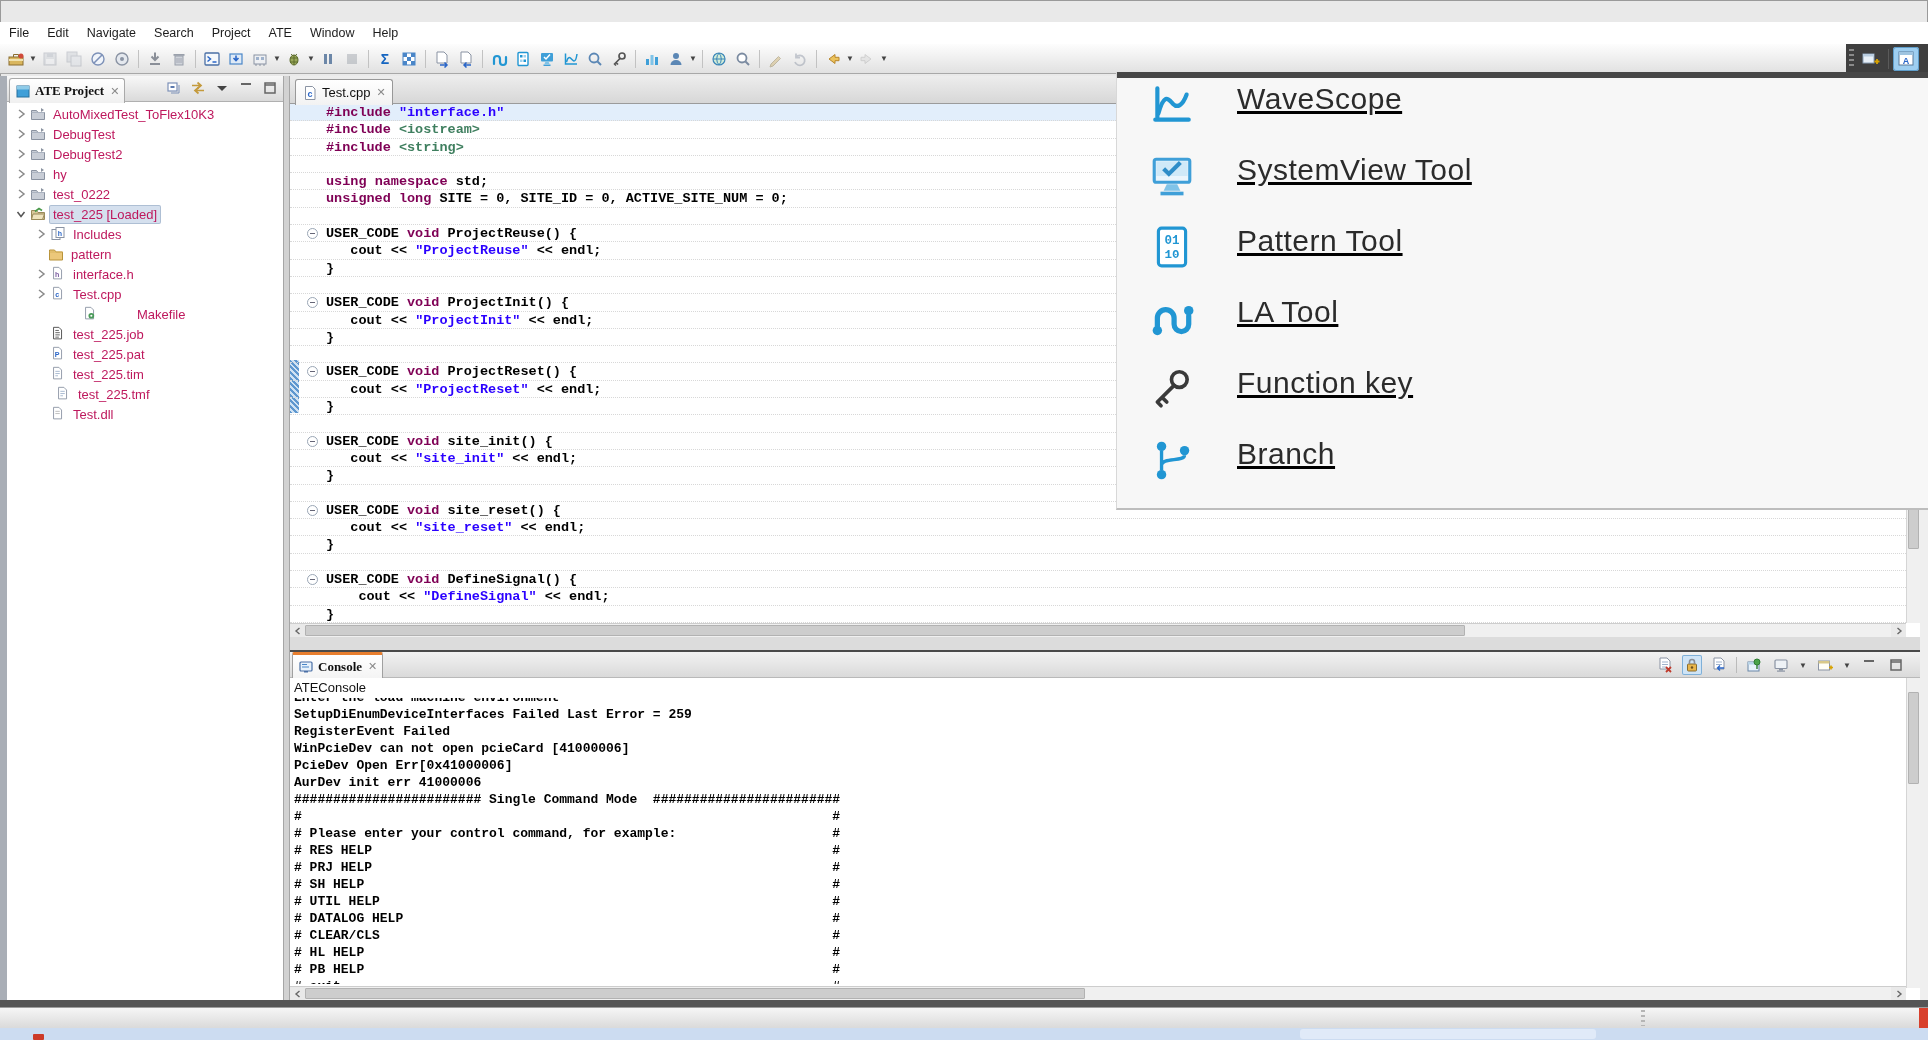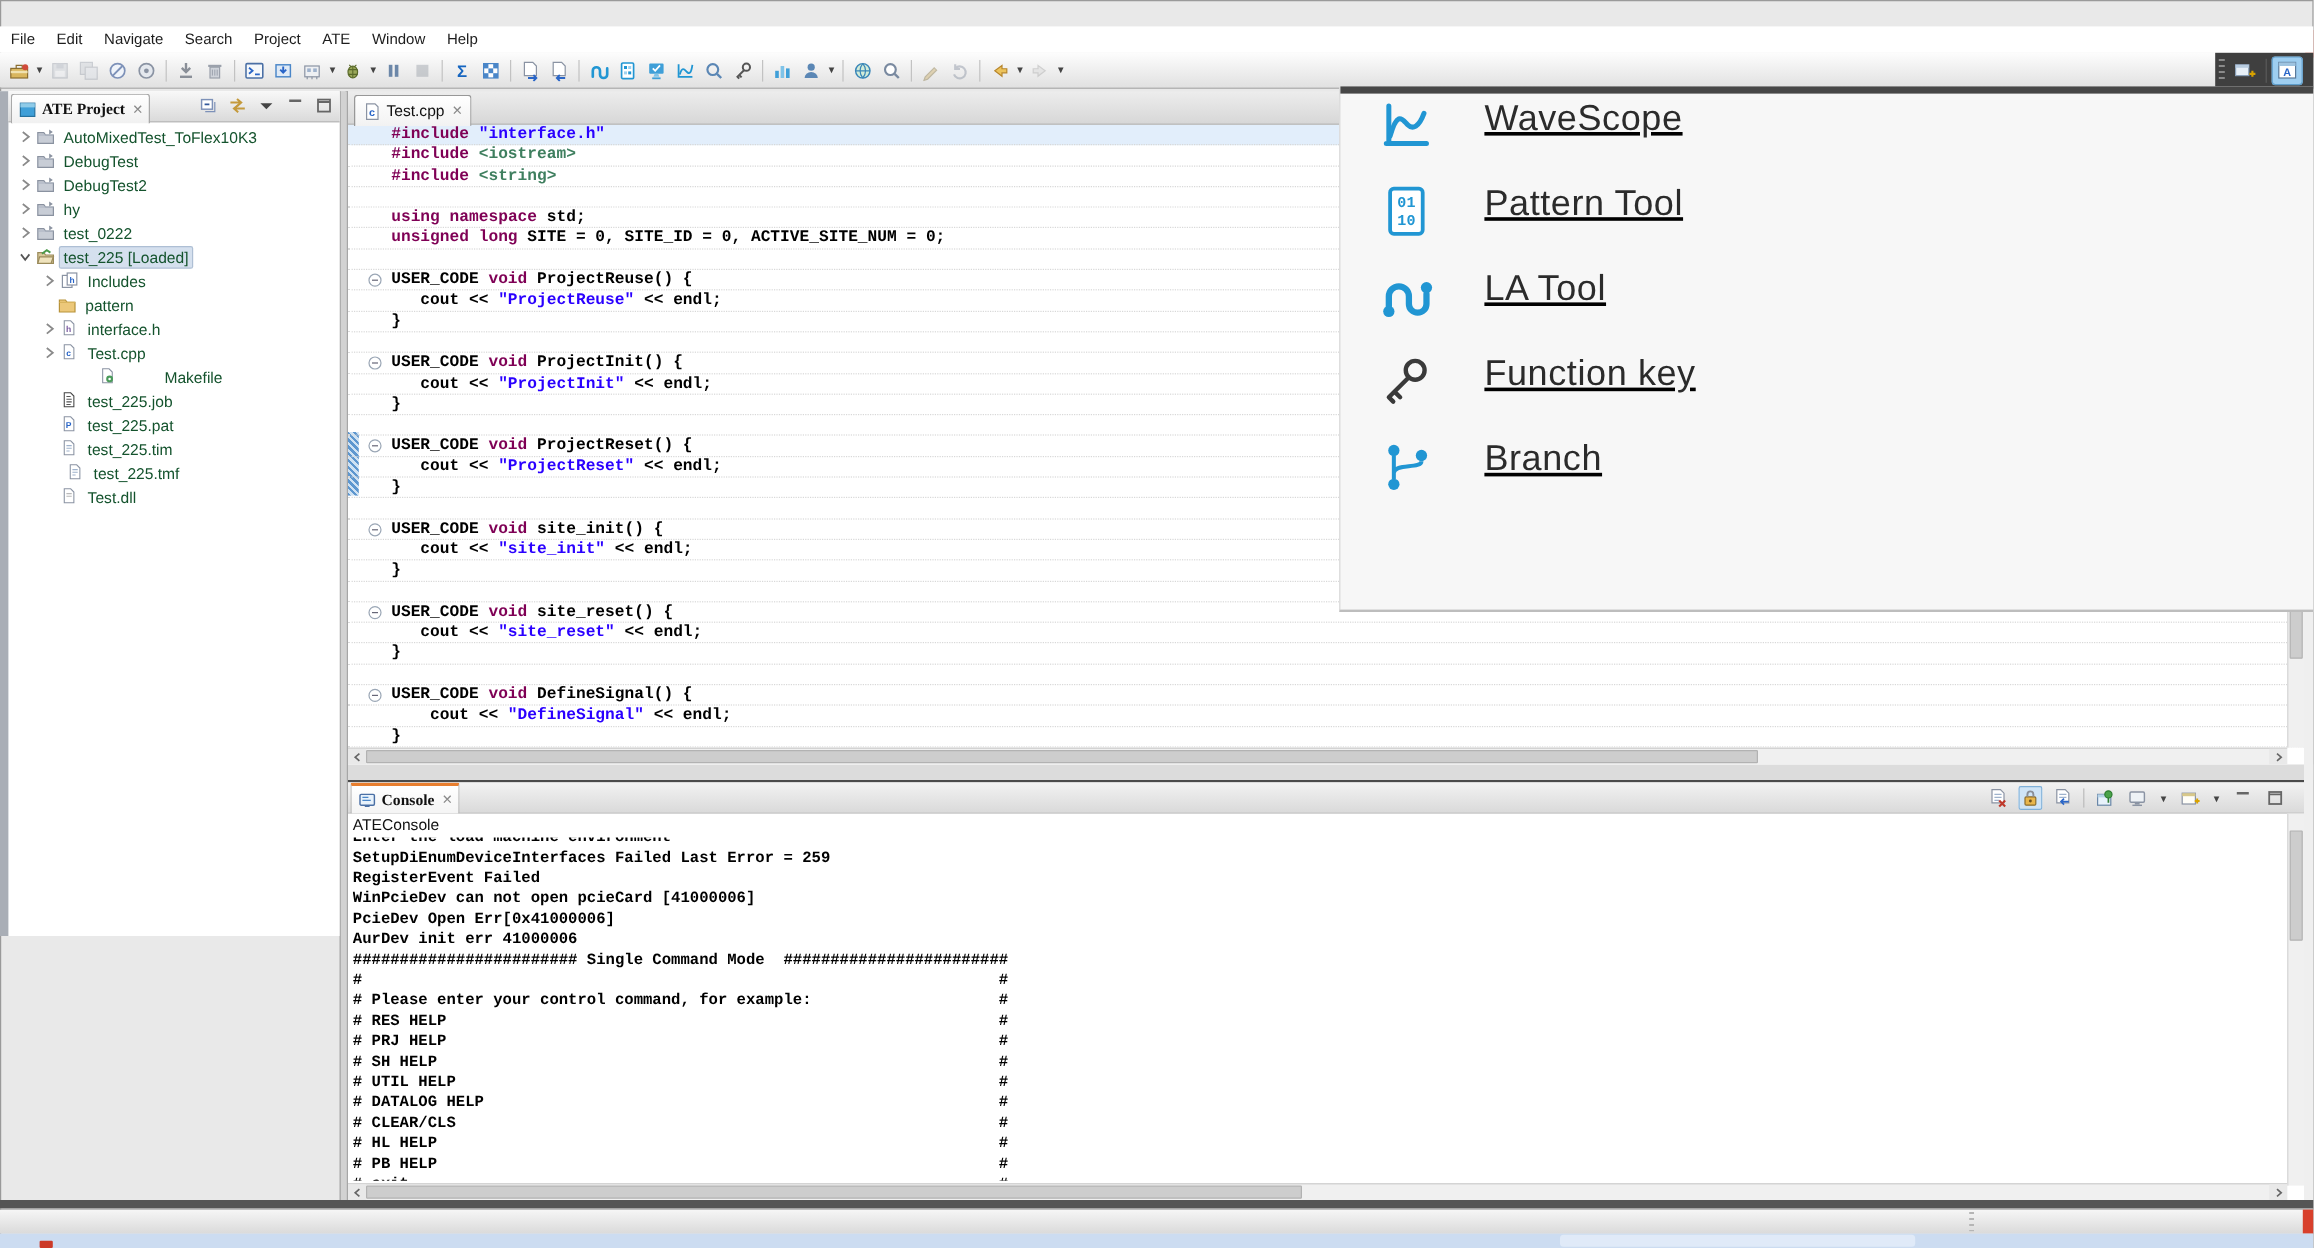--- a/index.html
+++ b/index.html
@@ -33,30 +33,30 @@
   .persp-btn{width:26px;height:24px;margin-left:4px;display:flex;align-items:center;justify-content:center;border-radius:3px;}
   .persp-btn.active{background:#9ecef0;box-shadow:inset 0 0 0 1px #5f9ecb;}
   .persp-sep{width:1px;height:20px;background:#5a5a5a;margin-left:4px;}
   
   .dark-strip-a{position:absolute;left:288px;top:76px;width:828px;height:11px;background:#4b4b4b;}
   .bottom-sash{position:absolute;left:0;top:1000px;width:1928px;height:7px;background:#555;}
   .v-sash{position:absolute;left:283px;top:76px;width:7px;height:924px;background:#d2d2d2;border-left:1px solid #a6a6a6;border-right:1px solid #a6a6a6;box-sizing:border-box;}
   .mid-sash{position:absolute;left:290px;top:637px;width:1638px;height:13px;background:#dcdcdc;}
   .right-frame{position:absolute;left:1920px;top:74px;width:8px;height:926px;background:#efefef;}
   
-  .left-panel{position:absolute;left:0;top:76px;width:283px;height:704px;background:#ffffff;border-left:7px solid #a9aeb6;box-sizing:border-box;}
+  .left-panel{position:absolute;left:0;top:76px;width:283px;height:924px;background:#ffffff;border-left:7px solid #a9aeb6;box-sizing:border-box;}
   .lp-header{position:absolute;left:0;top:0;width:100%;height:26px;background:linear-gradient(#f8f8f8,#dadada);border-bottom:1px solid #b0b0b0;box-sizing:border-box;}
   .lp-tab{position:absolute;left:2px;top:2px;height:24px;background:linear-gradient(#ffffff,#f0f0f0);
           border:1px solid #a9a9a9;border-bottom:none;border-radius:3px 3px 0 0;display:flex;align-items:center;padding:0 5px;}
   .lp-tab .tab-label{font-family:"Liberation Serif",serif;font-weight:bold;font-size:13px;margin:0 4px;color:#111;}
   .tab-close{color:#8a8a8a;font-size:11px;margin-left:2px;}
   .lp-icons{position:absolute;right:4px;top:3px;display:flex;gap:6px;align-items:center;}
   .lp-icons .hicon{width:18px;height:18px;display:flex;align-items:center;justify-content:center;}
   .tree{position:absolute;left:0;top:28px;right:0;bottom:0;overflow:hidden;}
-  .tree-row{height:20px;display:flex;align-items:center;font-size:13px;color:#14532d;white-space:nowrap;}
+  .tree-row{height:20px;display:flex;align-items:center;font-size:13px;color:#be185d;white-space:nowrap;}
   .tree-arrow{width:16px;height:16px;display:flex;align-items:center;justify-content:center;flex:none;}
   .tree-icon{width:18px;height:16px;display:flex;align-items:center;justify-content:center;flex:none;}
   .tree-label{margin-left:3px;padding:1px 3px;}
   .tree-row.selected .tree-label{background:#d5e0ee;box-shadow:0 0 0 1px #aebfd4;border-radius:1px;}
   
   .editor-panel{position:absolute;left:290px;top:76px;width:1630px;height:561px;background:#ffffff;}
   .ed-tabstrip{position:absolute;left:0;top:0;width:100%;height:28px;background:linear-gradient(#ededed,#d7d7d7);border-bottom:1px solid #9b9b9b;box-sizing:border-box;}
   .ed-tab{position:absolute;left:5px;top:3px;height:25px;background:linear-gradient(#ffffff,#f2f2f2);
           border:1px solid #989898;border-bottom:none;border-radius:3px 3px 0 0;display:flex;align-items:center;padding:0 6px;z-index:2;}
   .ed-tab .tab-label{font-size:13px;margin:0 4px;color:#111;}
@@ -693,20 +693,32 @@
             <svg width="46" height="46" viewBox="0 0 44 44">
               <path d="M8,6 V36 M6,36 H38" fill="none" stroke="#2196d3" stroke-width="4" stroke-linecap="round"></path>
               <path d="M9,30 C15,9 19,17 23,21 C27,25 32,23 36,12" fill="none" stroke="#2196d3" stroke-width="4" stroke-linecap="round"></path>
             </svg>
           </span>
           <span class="tool-label">WaveScope</span>
         </div>
         <div class="tool-item">
           <span class="tool-icon">
             <svg width="46" height="46" viewBox="0 0 44 44">
+              <rect x="5" y="6" width="34" height="22" rx="2" fill="#eaf5fc" stroke="#3f9fd8" stroke-width="3"></rect>
+              <rect x="7" y="8" width="30" height="14" fill="#cfe9f8"></rect>
+              <path d="M14,15 l5,5 11,-11" fill="none" stroke="#2e8dc8" stroke-width="4"></path>
+              <path d="M17,30 h10 l3,6 H14 z" fill="#7fc3e8"></path>
+              <rect x="11" y="37" width="22" height="3.5" fill="#3f9fd8"></rect>
+            </svg>
+          </span>
+          <span class="tool-label">SystemView Tool</span>
+        </div>
+        <div class="tool-item">
+          <span class="tool-icon">
+            <svg width="46" height="46" viewBox="0 0 44 44">
               <rect x="9" y="4" width="26" height="36" rx="3" fill="#fff" stroke="#2196d3" stroke-width="3"></rect>
               <text x="22" y="19" font-size="12" font-weight="bold" fill="#2196d3" text-anchor="middle" font-family="Liberation Mono,monospace">01</text>
               <text x="22" y="33" font-size="12" font-weight="bold" fill="#2196d3" text-anchor="middle" font-family="Liberation Mono,monospace">10</text>
             </svg>
           </span>
           <span class="tool-label">Pattern Tool</span>
         </div>
         <div class="tool-item">
           <span class="tool-icon">
             <svg width="46" height="46" viewBox="0 0 44 44">

